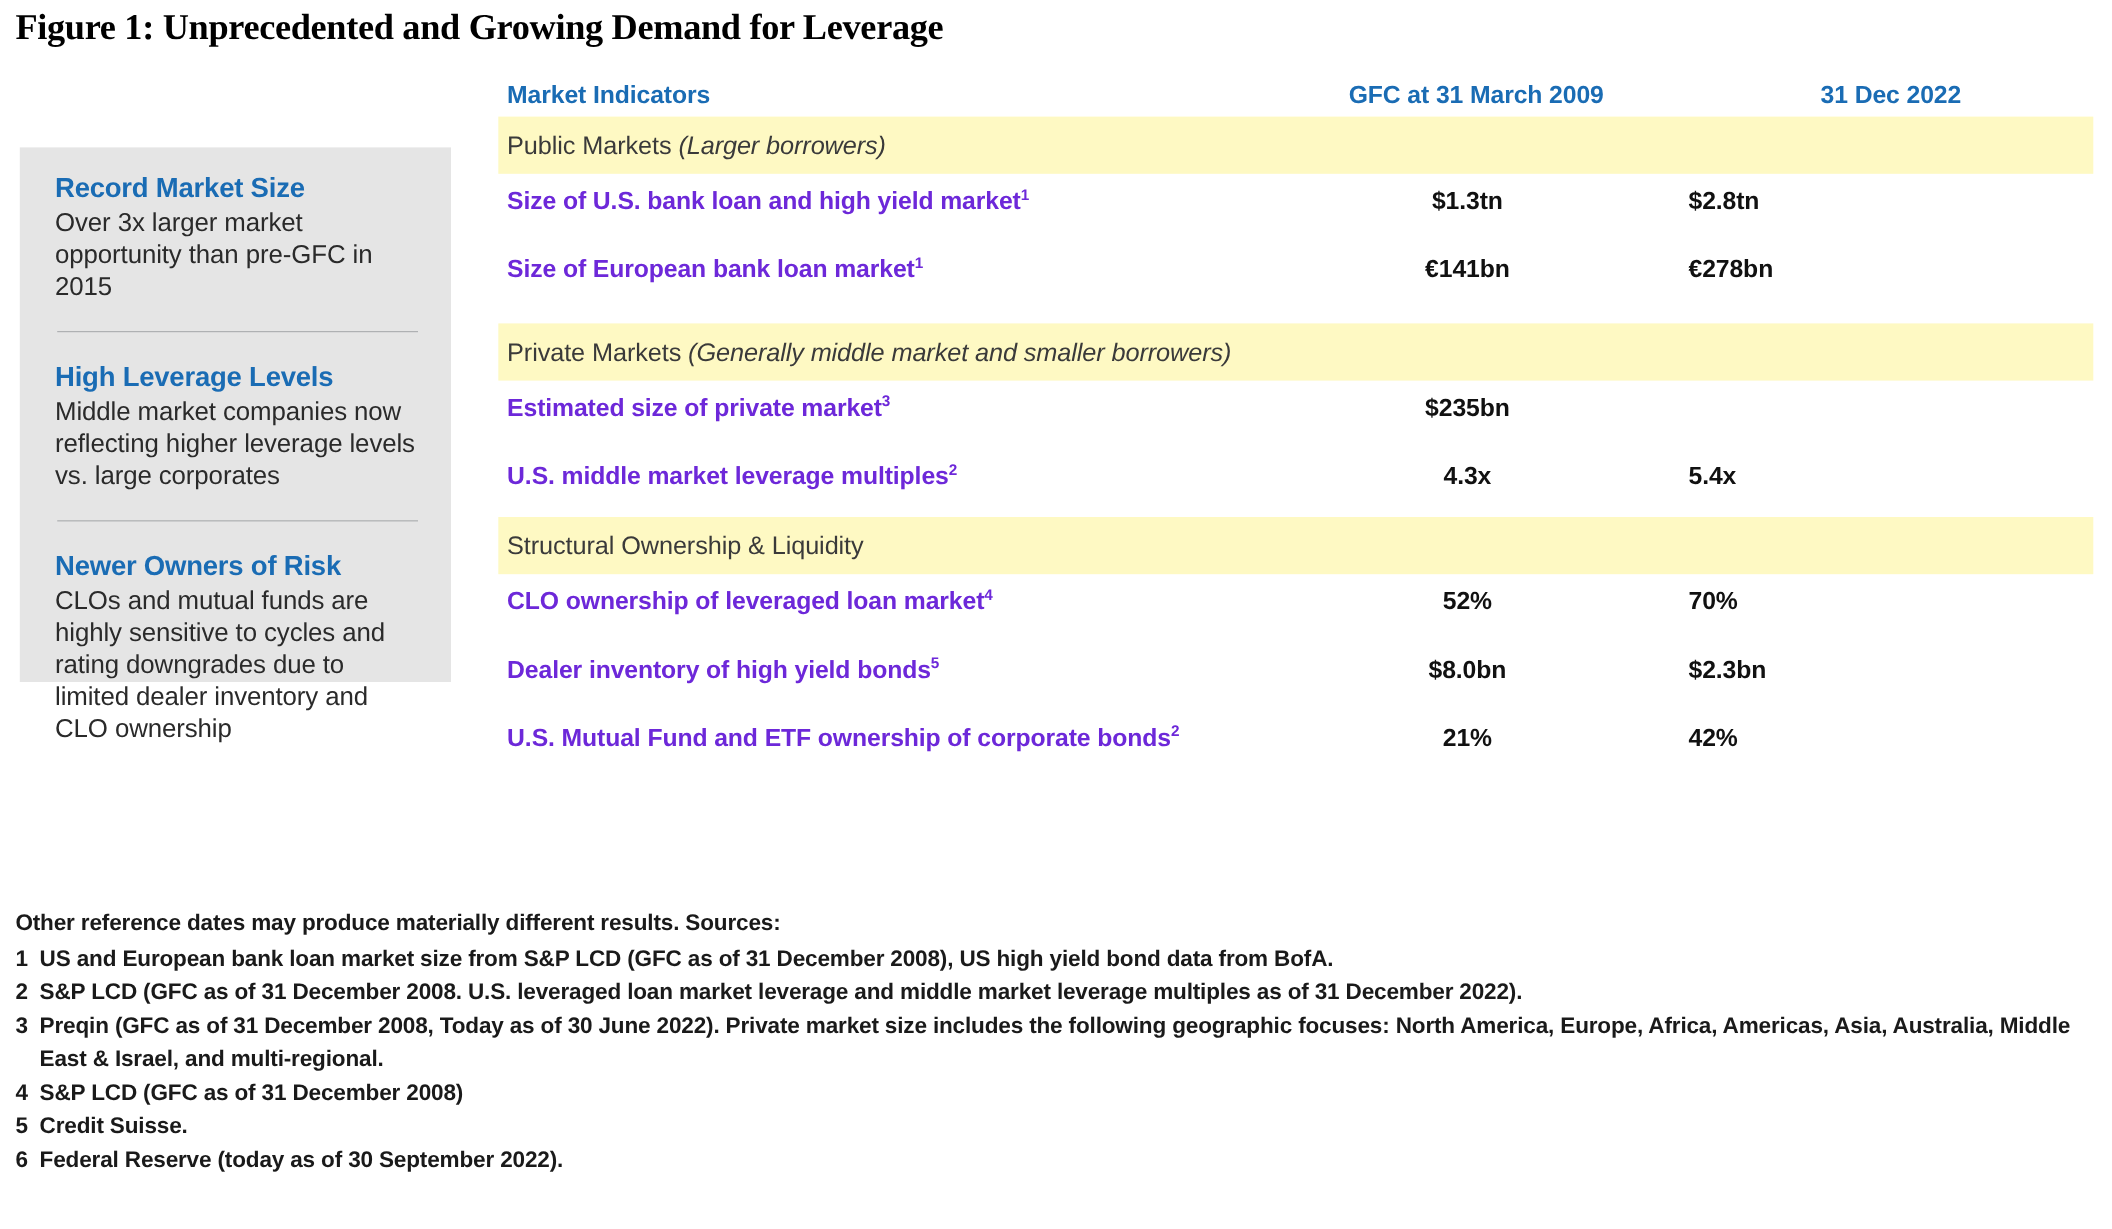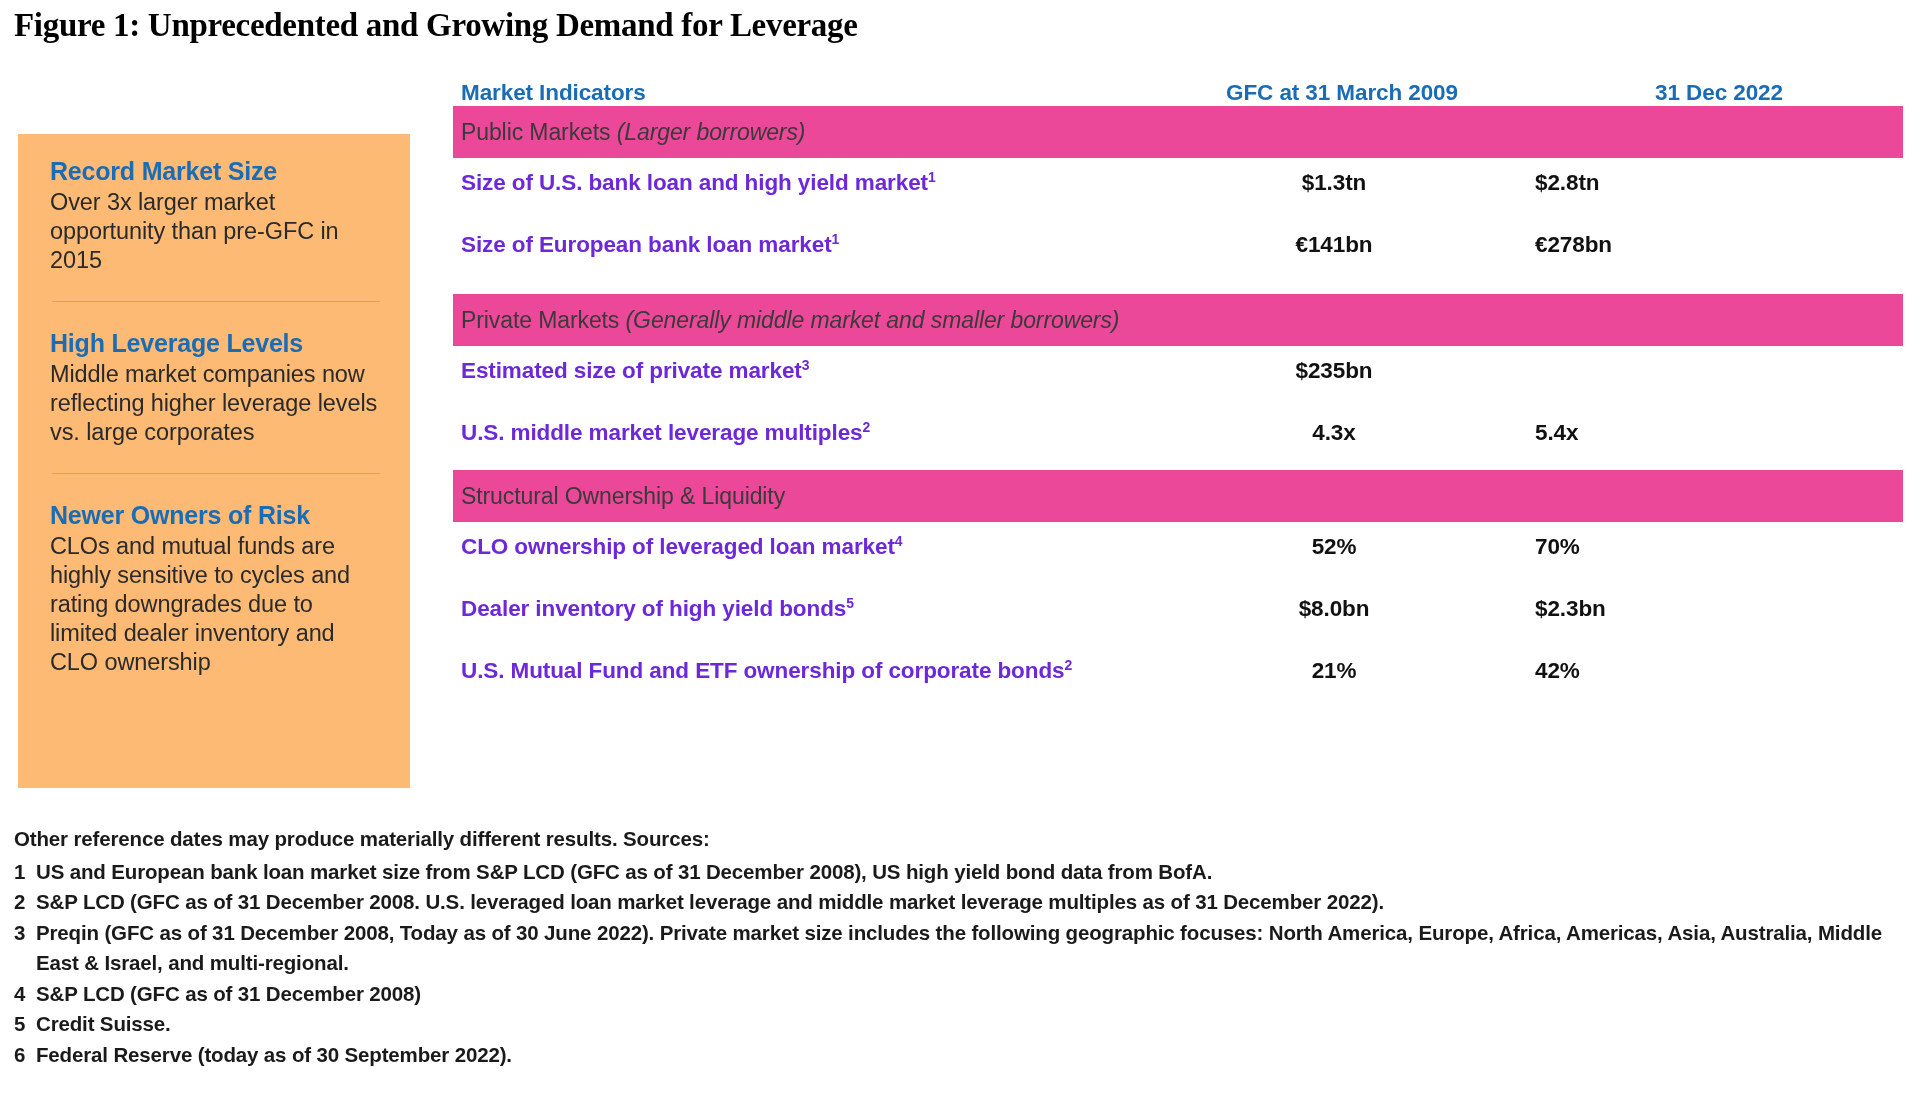--- a/index.html
+++ b/index.html
@@ -19,22 +19,22 @@
     font-size:33px;
     letter-spacing:-0.3px;
     color:#000000;
     white-space:nowrap;
   }
 
   
   .sidebar{
     position:absolute;
     left:18px; top:134px;
-    width:392px; height:654px;
-    background:#fdba74;
+    width:392px; height:486px;
+    background:#e5e5e5;
     box-sizing:border-box;
     padding:22px 28px 0 32px;
   }
   .side-block{ }
   .side-head{
     color:#1a6cb4;
     font-weight:bold;
     font-size:25px;
     line-height:30px;
     letter-spacing:-0.2px;
@@ -55,40 +55,40 @@
 
   
   .table{
     position:absolute;
     left:453px; top:68px;
     width:1450px;
   }
   .thead{
     display:flex;
     height:38px;
-    align-items:flex-end;
+    align-items:center;
   }
   .th{
     color:#1a6cb4;
     font-weight:bold;
     font-size:22.5px;
     letter-spacing:-0.1px;
     white-space:nowrap;
   }
   .th-ind{ width:680px; padding-left:8px;}
   .th-gfc{ width:402px; text-align:center;}
   .th-dec{ width:352px; text-align:center;}
 
   .row{
     display:flex;
     align-items:center;
     height:50px;
   }
   .row.section{
-    background:#ec4899;
+    background:#fef9c3;
     height:52px;
   }
   .cell-label{
     width:680px;
     padding-left:8px;
     box-sizing:border-box;
     font-size:22.5px;
     letter-spacing:-0.1px;
     white-space:nowrap;
   }

